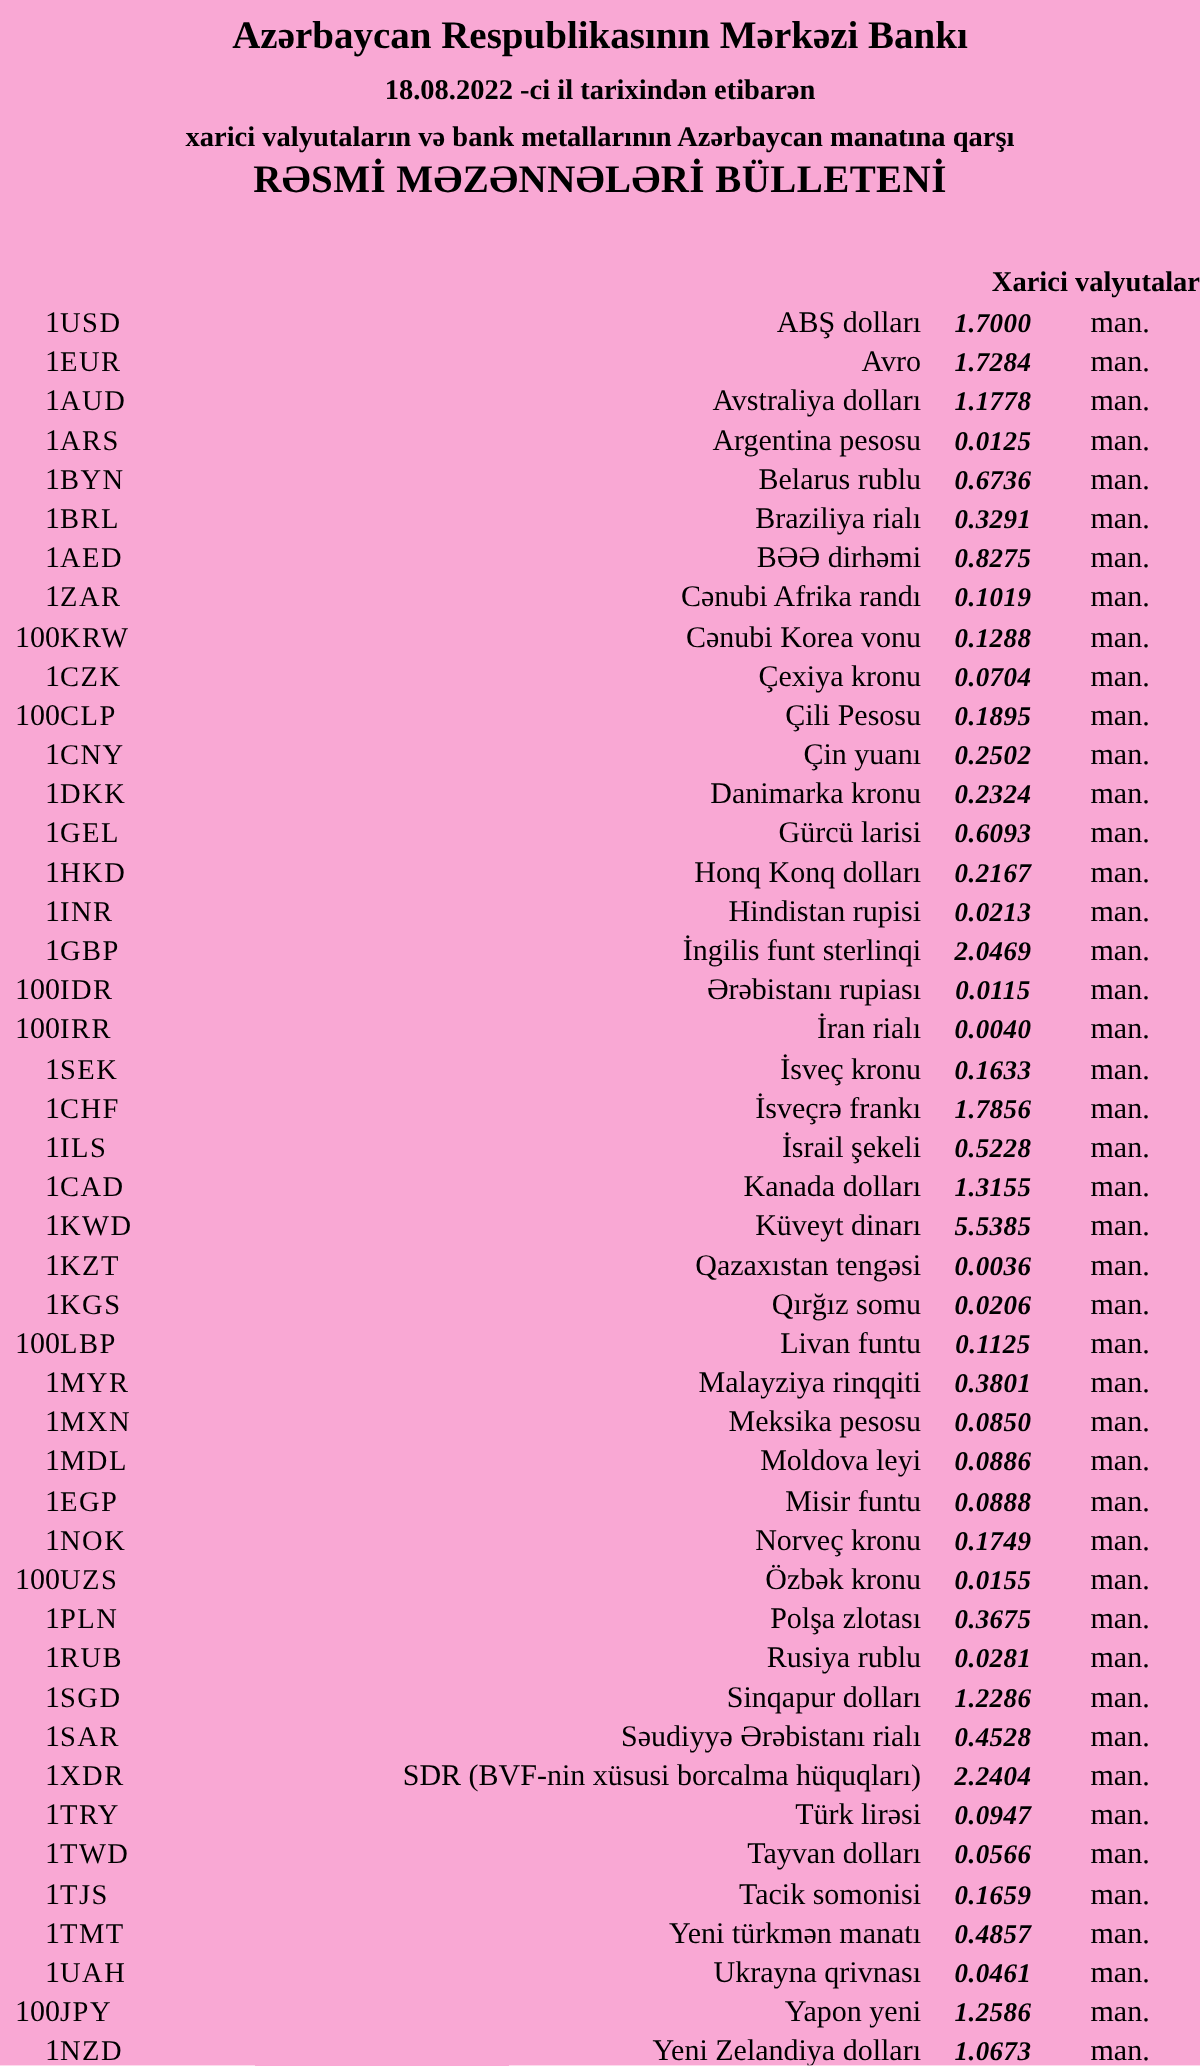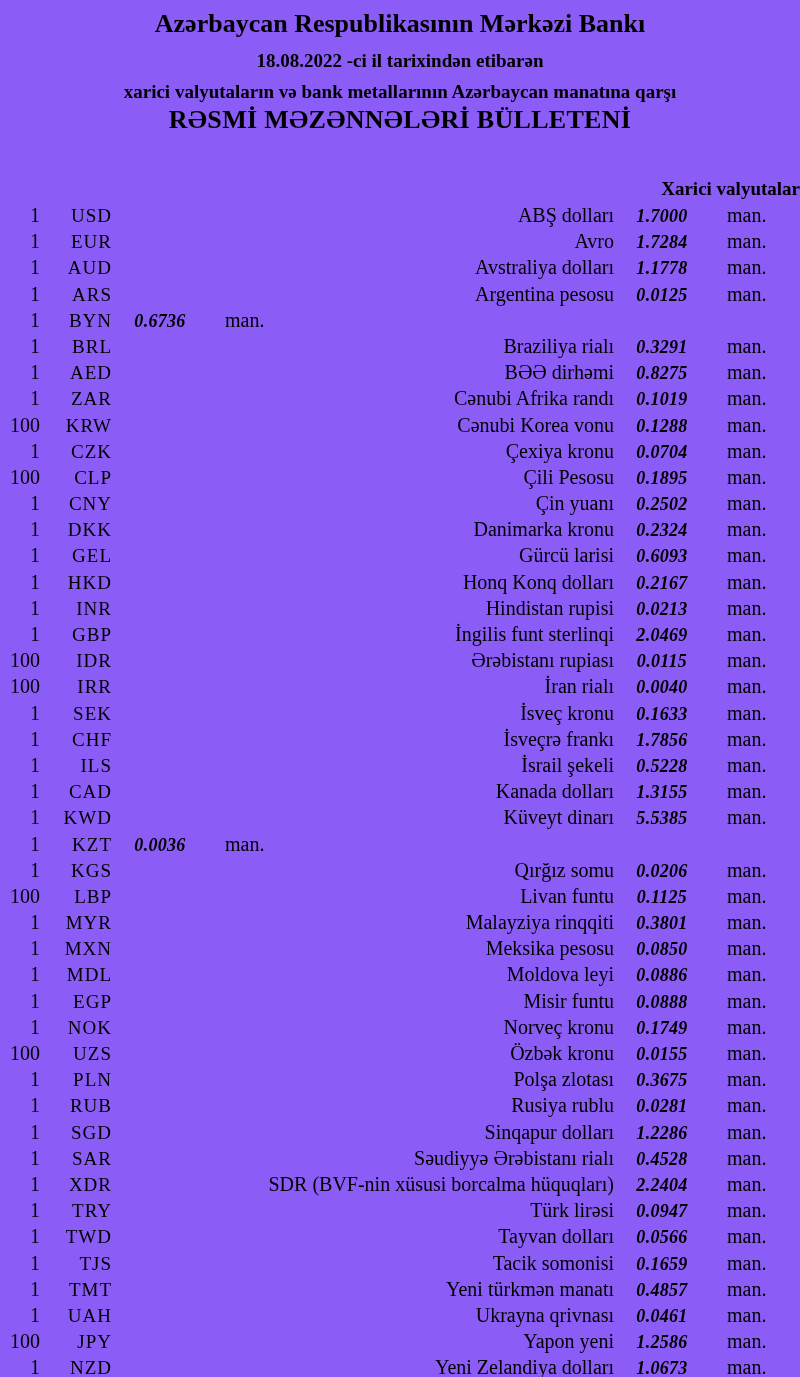--- a/index.html
+++ b/index.html
@@ -5,21 +5,21 @@
   html, body {
     margin: 0;
     padding: 0;
     background: #ffffff;
   }
   .page {
     position: relative;
     width: 800px;
     height: 1377px;
     margin: 0 auto;
-    background: #8b5cf6;
+    background: #f9a8d4;
     color: #000000;
     font-family: "Liberation Serif", "DejaVu Serif", serif;
     overflow: hidden;
     box-sizing: border-box;
     padding-top: 10px;
   }
   .header { text-align: center; }
   .title {
     font-size: 26px;
     font-weight: bold;
@@ -61,21 +61,21 @@
     line-height: 26.2px;
   }
   .qty {
     width: 40px;
     text-align: right;
     font-size: 20px;
     flex: none;
   }
   .code {
     width: 72px;
-    text-align: right;
+    text-align: left;
     font-size: 19px;
     letter-spacing: 1px;
     flex: none;
   }
   .name {
     flex: 1 1 auto;
     text-align: right;
     font-size: 20px;
     padding-left: 1px;
     white-space: nowrap;
@@ -137,20 +137,21 @@
       <div class="row">
         <span class="qty">1</span>
         <span class="code">ARS</span>
         <span class="name">Argentina pesosu</span>
         <span class="rate">0.0125</span>
         <span class="unit">man.</span>
       </div>
       <div class="row">
         <span class="qty">1</span>
         <span class="code">BYN</span>
+        <span class="name">Belarus rublu</span>
         <span class="rate">0.6736</span>
         <span class="unit">man.</span>
       </div>
       <div class="row">
         <span class="qty">1</span>
         <span class="code">BRL</span>
         <span class="name">Braziliya rialı</span>
         <span class="rate">0.3291</span>
         <span class="unit">man.</span>
       </div>
@@ -276,20 +277,21 @@
       <div class="row">
         <span class="qty">1</span>
         <span class="code">KWD</span>
         <span class="name">Küveyt dinarı</span>
         <span class="rate">5.5385</span>
         <span class="unit">man.</span>
       </div>
       <div class="row">
         <span class="qty">1</span>
         <span class="code">KZT</span>
+        <span class="name">Qazaxıstan tengəsi</span>
         <span class="rate">0.0036</span>
         <span class="unit">man.</span>
       </div>
       <div class="row">
         <span class="qty">1</span>
         <span class="code">KGS</span>
         <span class="name">Qırğız somu</span>
         <span class="rate">0.0206</span>
         <span class="unit">man.</span>
       </div>

